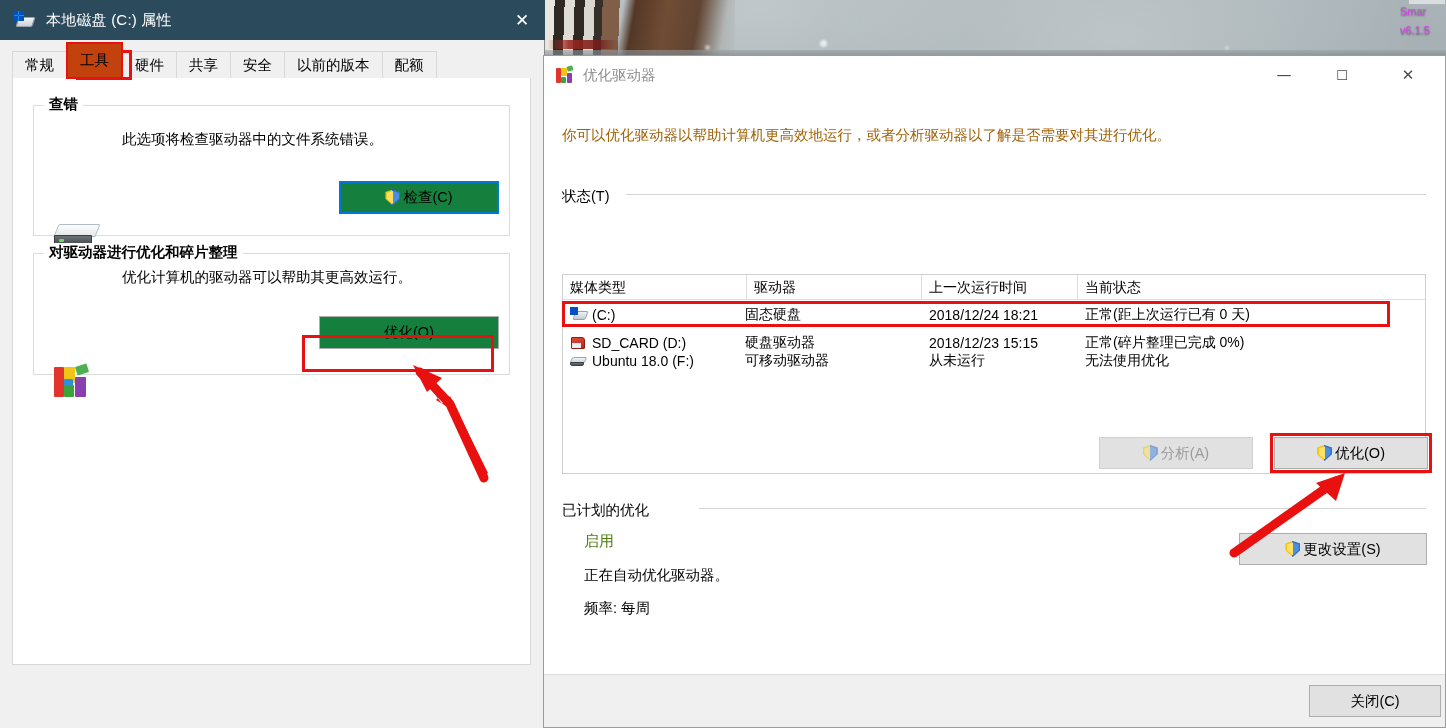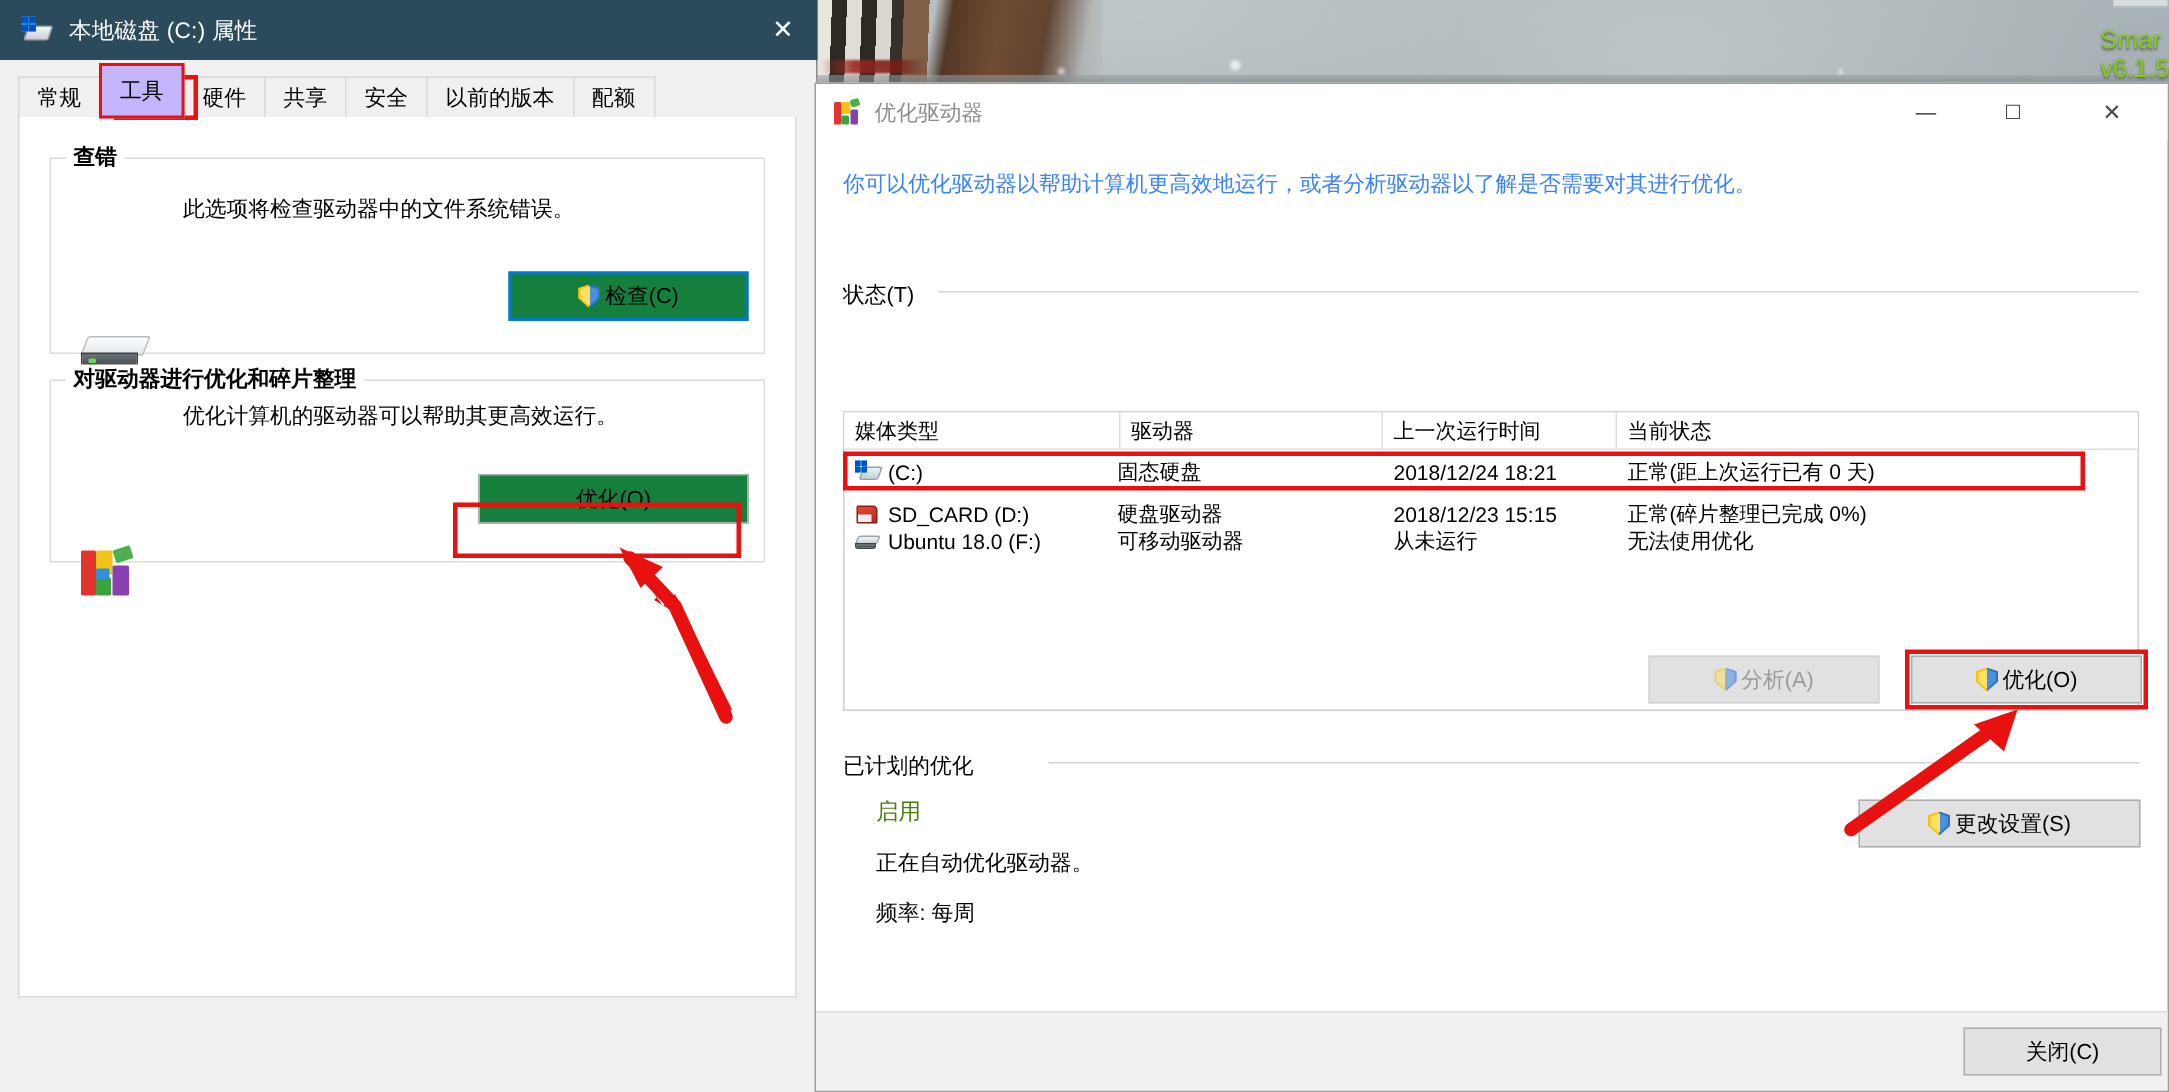--- a/index.html
+++ b/index.html
@@ -81,21 +81,21 @@
     position: absolute; left: 12px; top: 49px; width: 519px; height: 30px;
     display: flex; align-items: flex-end;
   }
   .tab {
     height: 28px; padding: 0 12px;
     background: #f0f0f0; border: 1px solid #d8d8d8; border-bottom: none;
     display: flex; align-items: center; font-size: 14.5px; color: #000;
     margin-right: -1px; cursor: pointer;
   }
   .tab.active {
-    background: #c4b5fd; height: 37px; border: 2px solid #e8110f; z-index: 3;
+    background: #c2410c; height: 37px; border: 2px solid #e8110f; z-index: 3;
     font-weight: 400;
     margin-top: 41px;
   }
   #props-body {
     position: absolute; left: 12px; top: 78px; width: 519px; height: 587px;
     background: #ffffff; border: 1px solid #d8d8d8; border-top: none;
   }
 
   
   .groupbox {
@@ -179,21 +179,21 @@
   #opt-title-icon { width: 18px; height: 18px; margin-left: 12px; position: relative; }
   #opt-title-icon i { position: absolute; display: block; border-radius: 1px; }
   #opt-title-text { color: #8d8d8d; font-size: 14.5px; margin-left: 9px; }
   .caption-btn {
     position: absolute; top: 0; width: 46px; height: 38px;
     display: flex; align-items: center; justify-content: center;
     color: #4a4a4a; font-size: 15px; cursor: pointer;
     font-family: "DejaVu Sans", sans-serif;
   }
   #opt-intro {
-    position: absolute; left: 18px; top: 57px; font-size: 14.5px; color: #3b82f6;
+    position: absolute; left: 18px; top: 70px; font-size: 14.5px; color: #a16207;
   }
   .section-head {
     position: absolute; font-size: 14.5px; color: #000;
   }
   .section-rule {
     position: absolute; height: 1px; background: #d4d4d4;
   }
   
   #drive-table {
     position: absolute; left: 18px; top: 218px; width: 864px; height: 200px;
@@ -228,21 +228,21 @@
 
 <div id="desktop">
   <div id="wall-figure"></div>
   <div id="wall-strap"></div>
   <div class="bokeh" style="left:820px;top:40px;width:7px;height:7px;"></div>
   <div class="bokeh" style="left:705px;top:45px;width:5px;height:5px;opacity:.75;"></div>
   <div class="bokeh" style="left:1225px;top:46px;width:4px;height:4px;opacity:.6;"></div>
   <div id="wall-bottom-band"></div>
 </div>
 
-<div style="position:absolute;left:1400px;top:17px;width:46px;height:42px;overflow:hidden;color:#84cc16;font-size:17px;line-height:19px;text-shadow:0 1px 2px rgba(0,0,0,.55);">
+<div style="position:absolute;left:1400px;top:2px;width:46px;height:42px;overflow:hidden;color:#d946ef;font-size:11px;line-height:19px;text-shadow:0 1px 2px rgba(0,0,0,.55);">
   <div>Smar</div>
   <div>v6.1.5</div>
 </div>
 <div style="position:absolute;left:1408px;top:0px;width:38px;height:5px;background:#d8dde0;border:1px solid #aeb5b9;border-top:none;"></div>
 
 <div class="win" id="props-window">
 
   <div id="props-titlebar">
     <div id="props-title-icon">
       <div class="drive-body"></div>

